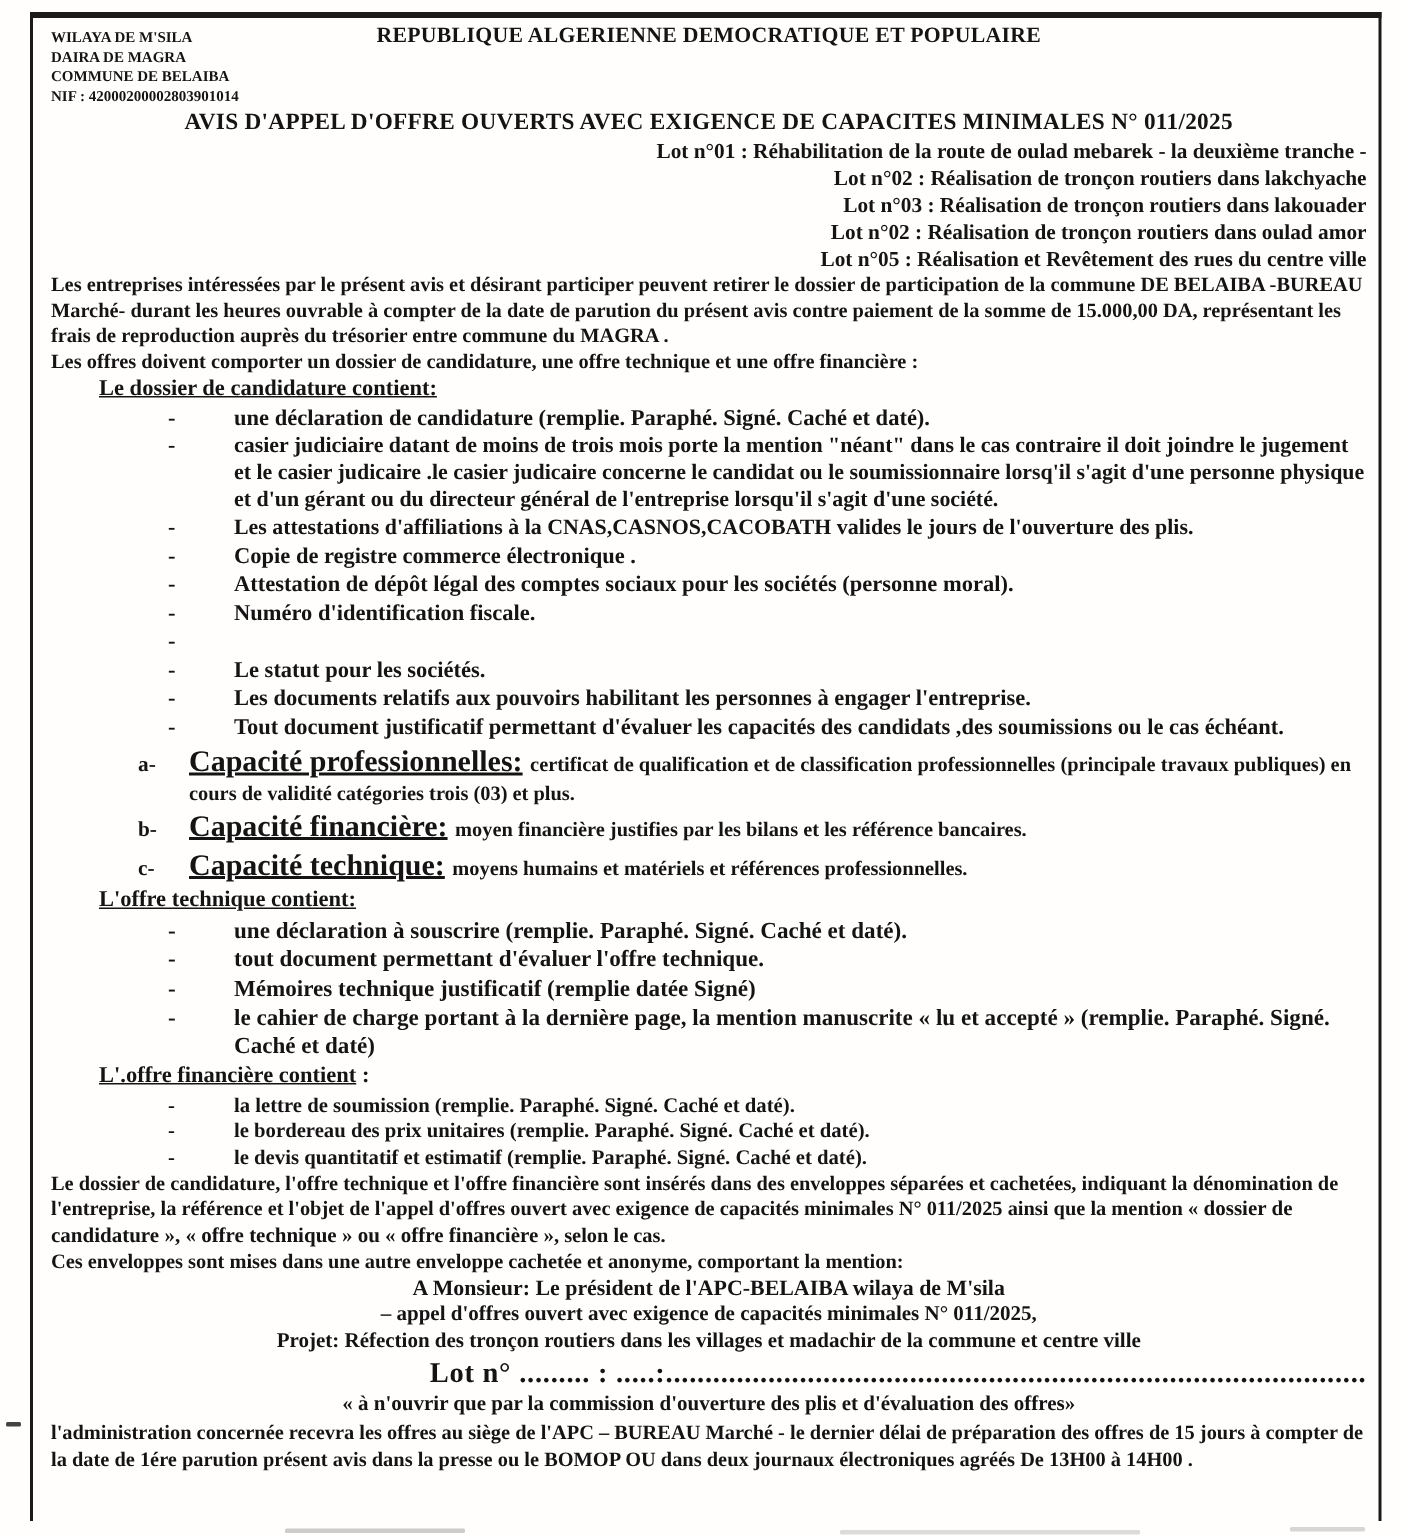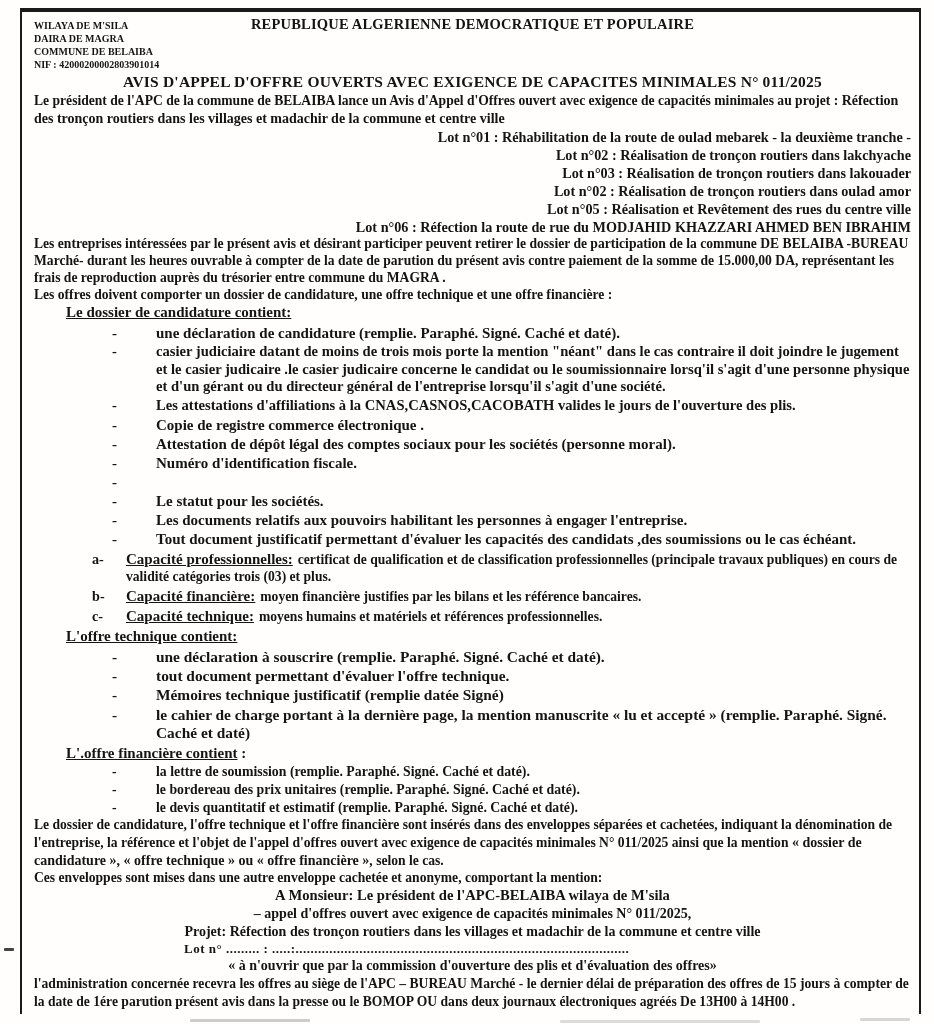--- a/index.html
+++ b/index.html
@@ -26,24 +26,24 @@
   .u{text-decoration:underline;}
   .dash-list{display:block;}
   .li{display:flex;align-items:baseline;padding-left:78px;line-height:1.2;margin:1px 0;}
   .li .dash{flex:none;width:44px;}
   .li-cand{font-size:15px;}
   .li-cand-wide{font-size:14.6px;line-height:1.22;}
   .li-tech{font-size:15.4px;}
   .li-fin{font-size:13.8px;}
   .cap{display:flex;align-items:baseline;padding-left:58px;font-size:13.6px;line-height:1.25;margin:1px 0;}
   .cap .marker{flex:none;width:34px;font-size:14.2px;}
-  .cap-label{font-size:15px;text-decoration:underline;margin-right:5px;}
+  .cap-label{font-size:20px;text-decoration:underline;margin-right:5px;}
   .cline{font-size:14px;line-height:1.27;text-align:center;font-family:Liberation Serif, serif;}
   .addr{font-size:14.6px;}
-  .lotline{font-size:13px;line-height:1.27;padding-left:150px;letter-spacing:.5px;}
+  .lotline{font-size:19px;line-height:1.27;padding-left:150px;letter-spacing:.5px;text-align:right;}
   .closing{font-size:13.6px;line-height:1.33;margin:0;}
   
   .artifact{position:absolute;background:#9a9a9a;opacity:.5;border-radius:1px;}
   .a1{left:190px;bottom:2px;width:120px;height:3px;}
   .a2{left:560px;bottom:1px;width:200px;height:3px;opacity:.35;}
   .a3{left:860px;bottom:3px;width:50px;height:3px;opacity:.4;}
   .a4{left:4px;top:948px;width:10px;height:3px;background:#222;opacity:.85;}
 </style>
 </head>
 <body>
@@ -55,29 +55,27 @@
 
     <div class="org-block">
       <div>WILAYA DE M'SILA</div>
       <div>DAIRA DE MAGRA</div>
       <div>COMMUNE DE BELAIBA</div>
       <div>NIF : 42000200002803901014</div>
     </div>
 
     <div class="notice-title">AVIS D'APPEL D'OFFRE OUVERTS AVEC EXIGENCE DE CAPACITES MINIMALES  N° 011/2025</div>
 
-    <p class="para"><span>Le président de l'APC de la commune de  BELAIBA  lance un Avis d'Appel d'Offres ouvert avec exigence de capacités minimales au projet : </span><span class="proj">Réfection des tronçon routiers dans les villages et madachir de la commune et centre ville</span></p>
 
     <div class="lots">
       <div class="lot">Lot n°01 : Réhabilitation de la  route de oulad mebarek - la deuxième tranche -</div>
       <div class="lot">Lot n°02 : Réalisation de tronçon routiers dans lakchyache</div>
       <div class="lot">Lot n°03 : Réalisation de tronçon routiers dans lakouader</div>
       <div class="lot">Lot n°02 : Réalisation de tronçon routiers dans oulad amor</div>
       <div class="lot">Lot n°05 : Réalisation et Revêtement des rues du centre ville</div>
-      <div class="lot">Lot n°06 : Réfection la route de rue du MODJAHID KHAZZARI AHMED BEN IBRAHIM</div>
     </div>
 
     <p class="para">Les entreprises intéressées par le présent avis et désirant participer peuvent retirer le dossier de participation de la commune DE BELAIBA -BUREAU  Marché- durant les heures ouvrable à compter de la date de parution du présent avis contre paiement de la somme de 15.000,00 DA, représentant les frais de reproduction auprès du trésorier entre commune du MAGRA .</p>
     <p class="para">Les offres doivent comporter un dossier de candidature, une offre technique et une offre financière :</p>
 
     <div class="section-h u">Le dossier de candidature contient:</div>
 
     <div class="dash-list">
       <div class="li li-cand">
           <span class="dash">-</span>

